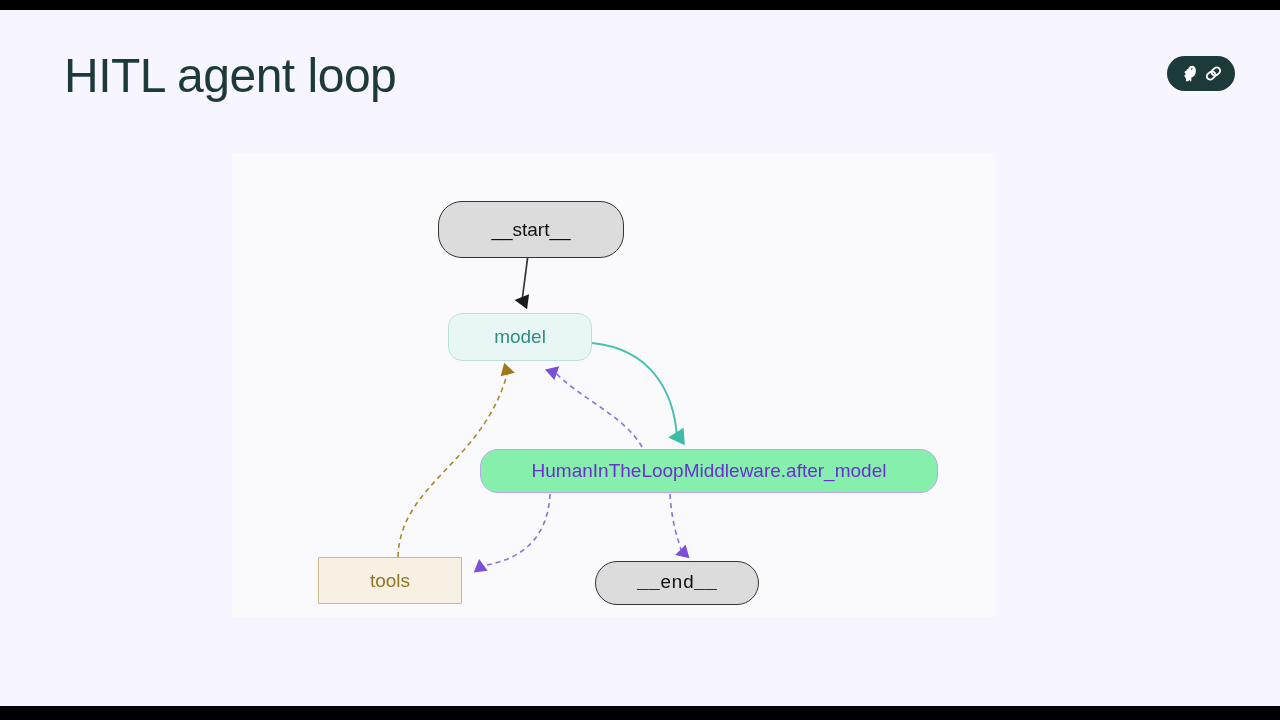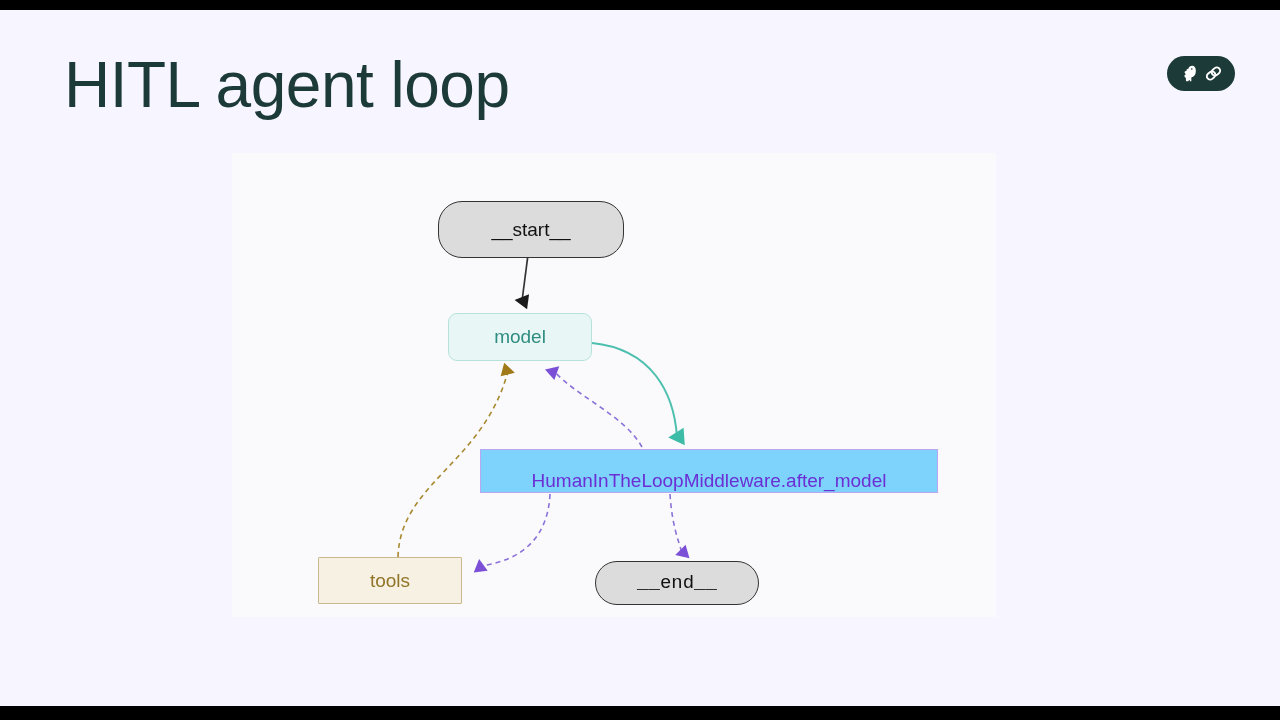--- a/index.html
+++ b/index.html
@@ -33,21 +33,21 @@
     top: 10px;
     width: 1280px;
     height: 696px;
     background: #f7f5ff;
   }
 
   #page-title {
     position: absolute;
     left: 64px;
     top: 38px;
-    font-size: 64px;
+    font-size: 48px;
     font-weight: 400;
     letter-spacing: -0.5px;
     color: #1c3a38;
     white-space: nowrap;
   }
 
   
   #brand-badge {
     position: absolute;
     left: 1167px;
@@ -93,35 +93,34 @@
 
   .node-terminal {
     background: #dcdcdc;
     border: 1.6px solid #333333;
     border-radius: 24px;
     color: #111111;
   }
   .node-model {
     background: #e8f7f5;
     border: 1.4px solid #b7e2dc;
-    border-radius: 9px;
+    border-radius: 14px;
     color: #2f8c80;
   }
   .node-tools {
     background: #f7f1e4;
     border: 1.4px solid #c9b98e;
     border-radius: 1px;
     color: #907527;
   }
   .node-middleware {
-    background: #7dd3fc;
+    background: #86efac;
     border: 1.4px solid #b9a6ef;
-    border-radius: 0;
+    border-radius: 18px;
     color: #6b2fd4;
-    align-items: flex-end;
   }
 
   #node-start  { left: 206px; top: 48px;  width: 186px; height: 57px; }
   #node-model  { left: 216px; top: 160px; width: 144px; height: 48px; }
   #node-middleware { left: 248px; top: 296px; width: 458px; height: 44px; }
   #node-tools  { left: 86px;  top: 404px; width: 144px; height: 47px; }
   #node-end    { left: 363px; top: 408px; width: 164px; height: 44px; font-family: Liberation Mono, monospace; }
 </style>
 </head>
 <body>

